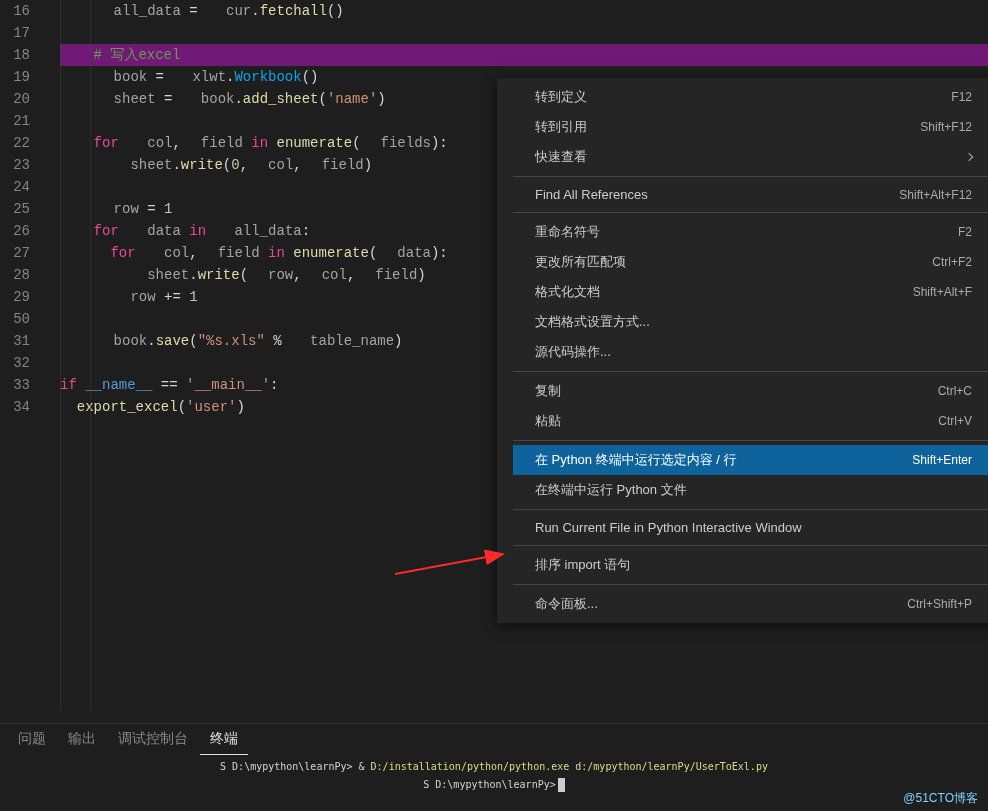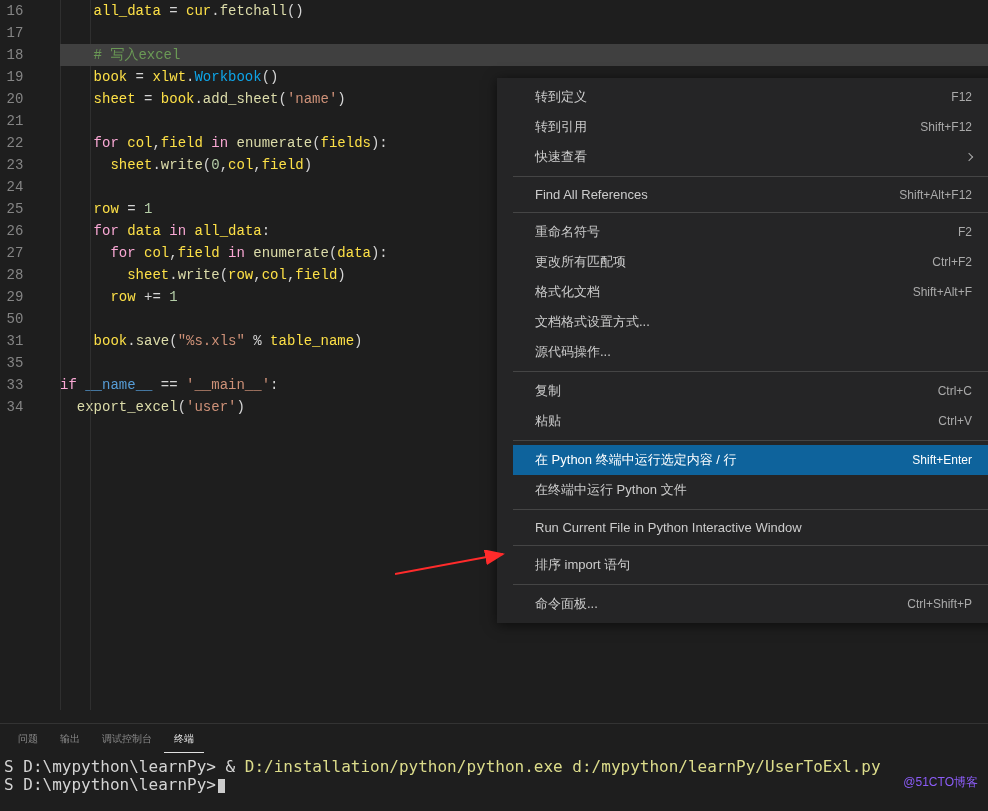--- a/index.html
+++ b/index.html
@@ -13,51 +13,51 @@
     position: relative;
   }
   .editor-area {
     display: flex;
     height: 710px;
     position: relative;
   }
   .gutter {
     width: 40px;
     background: #1e1e1e;
-    text-align: center;
+    text-align: right;
     padding-right: 10px;
     color: #858585;
     user-select: none;
   }
   .gutter div { height: 22px; line-height: 22px; }
   .code {
     flex: 1;
     padding-left: 20px;
     position: relative;
   }
   .code-line {
     height: 22px; line-height: 22px;
     white-space: pre;
   }
-  .code-line.hl { background: #404040; }
+  .code-line.hl { background: #701a75; }
   .guide {
     position: absolute;
     top: 0; bottom: 0;
     width: 1px;
     background: #404040;
     opacity: 0.5;
   }
   .g1 { left: 20px; }
   .g2 { left: 50px; }
 
   .tok-default { color: #d4d4d4; }
   .tok-comment { color: #6a9955; }
-  .tok-keyword { color: #f9a8d4; text-align: right; }
+  .tok-keyword { color: #ec4899; text-align: right; }
   .tok-blue    { color: #569cd6; }
-  .tok-var     { color: #fde047; }
+  .tok-var     { color: #a3a3a3; margin-left: 20px; }
   .tok-func    { color: #dcdcaa; }
   .tok-string  { color: #ce9178; margin-top: 35px; }
   .tok-number  { color: #b5cea8; }
   .tok-class   { color: #0ea5e9; }
   .tok-punc    { color: #d4d4d4; }
 
   
   .context-menu {
     position: absolute;
     top: 78px;
@@ -108,44 +108,45 @@
     border-top: 1px solid #333;
     font-family: Consolas, monospace;
   }
   .panel-tabs {
     display: flex;
     height: 30px;
     align-items: center;
     padding-left: 8px;
     gap: 2px;
     font-family: -apple-system, "Segoe UI", "Microsoft YaHei", sans-serif;
-    font-size: 10px;
+    font-size: 14px;
     color: #888;
   }
   .panel-tab { padding: 6px 10px; cursor: default; }
   .panel-tab.active { color: #e0e0e0; border-bottom: 1px solid #e0e0e0; }
   .terminal {
-    padding: 4px 4px;
-    font-size: 16px;
+    padding: 4px 15px;
+    font-size: 10px;
     line-height: 18px;
+    text-align: center;
   }
   .term-white  { color: #d4d4d4; }
   .term-yellow { color: #dcdc8b; }
   .cursor {
     display: inline-block;
     width: 7px; height: 14px;
     background: #cccccc;
     vertical-align: middle;
     margin-left: 2px;
   }
 
   .watermark {
     position: absolute;
-    bottom: 20px; right: 10px;
-    color: #8b5cf6;
+    bottom: 4px; right: 10px;
+    color: #7dd3fc;
     font-size: 12px;
     font-family: sans-serif;
     margin-top: 48px;
   }
 </style>
 </head>
 <body>
 
 <div class="editor-area">
   <div class="gutter" id="gutter">
@@ -158,21 +159,21 @@
       <div>22</div>
       <div>23</div>
       <div>24</div>
       <div>25</div>
       <div>26</div>
       <div>27</div>
       <div>28</div>
       <div>29</div>
       <div>50</div>
       <div>31</div>
-      <div>35</div>
+      <div>32</div>
       <div>33</div>
       <div>34</div>
     </div>
   <div class="code" id="code">
     <div class="guide g1"></div>
     <div class="guide g2"></div>
   <div class="code-line"><span class="tok-default">    </span><span class="tok-var">all_data</span><span class="tok-default"> = </span><span class="tok-var">cur</span><span class="tok-punc">.</span><span class="tok-func">fetchall</span><span class="tok-punc">()</span></div>
       <div class="code-line"></div>
       <div class="code-line hl"><span class="tok-default">    </span><span class="tok-comment"># 写入excel</span></div>
       <div class="code-line"><span class="tok-default">    </span><span class="tok-var">book</span><span class="tok-default"> = </span><span class="tok-var">xlwt</span><span class="tok-punc">.</span><span class="tok-class">Workbook</span><span class="tok-punc">()</span></div>

